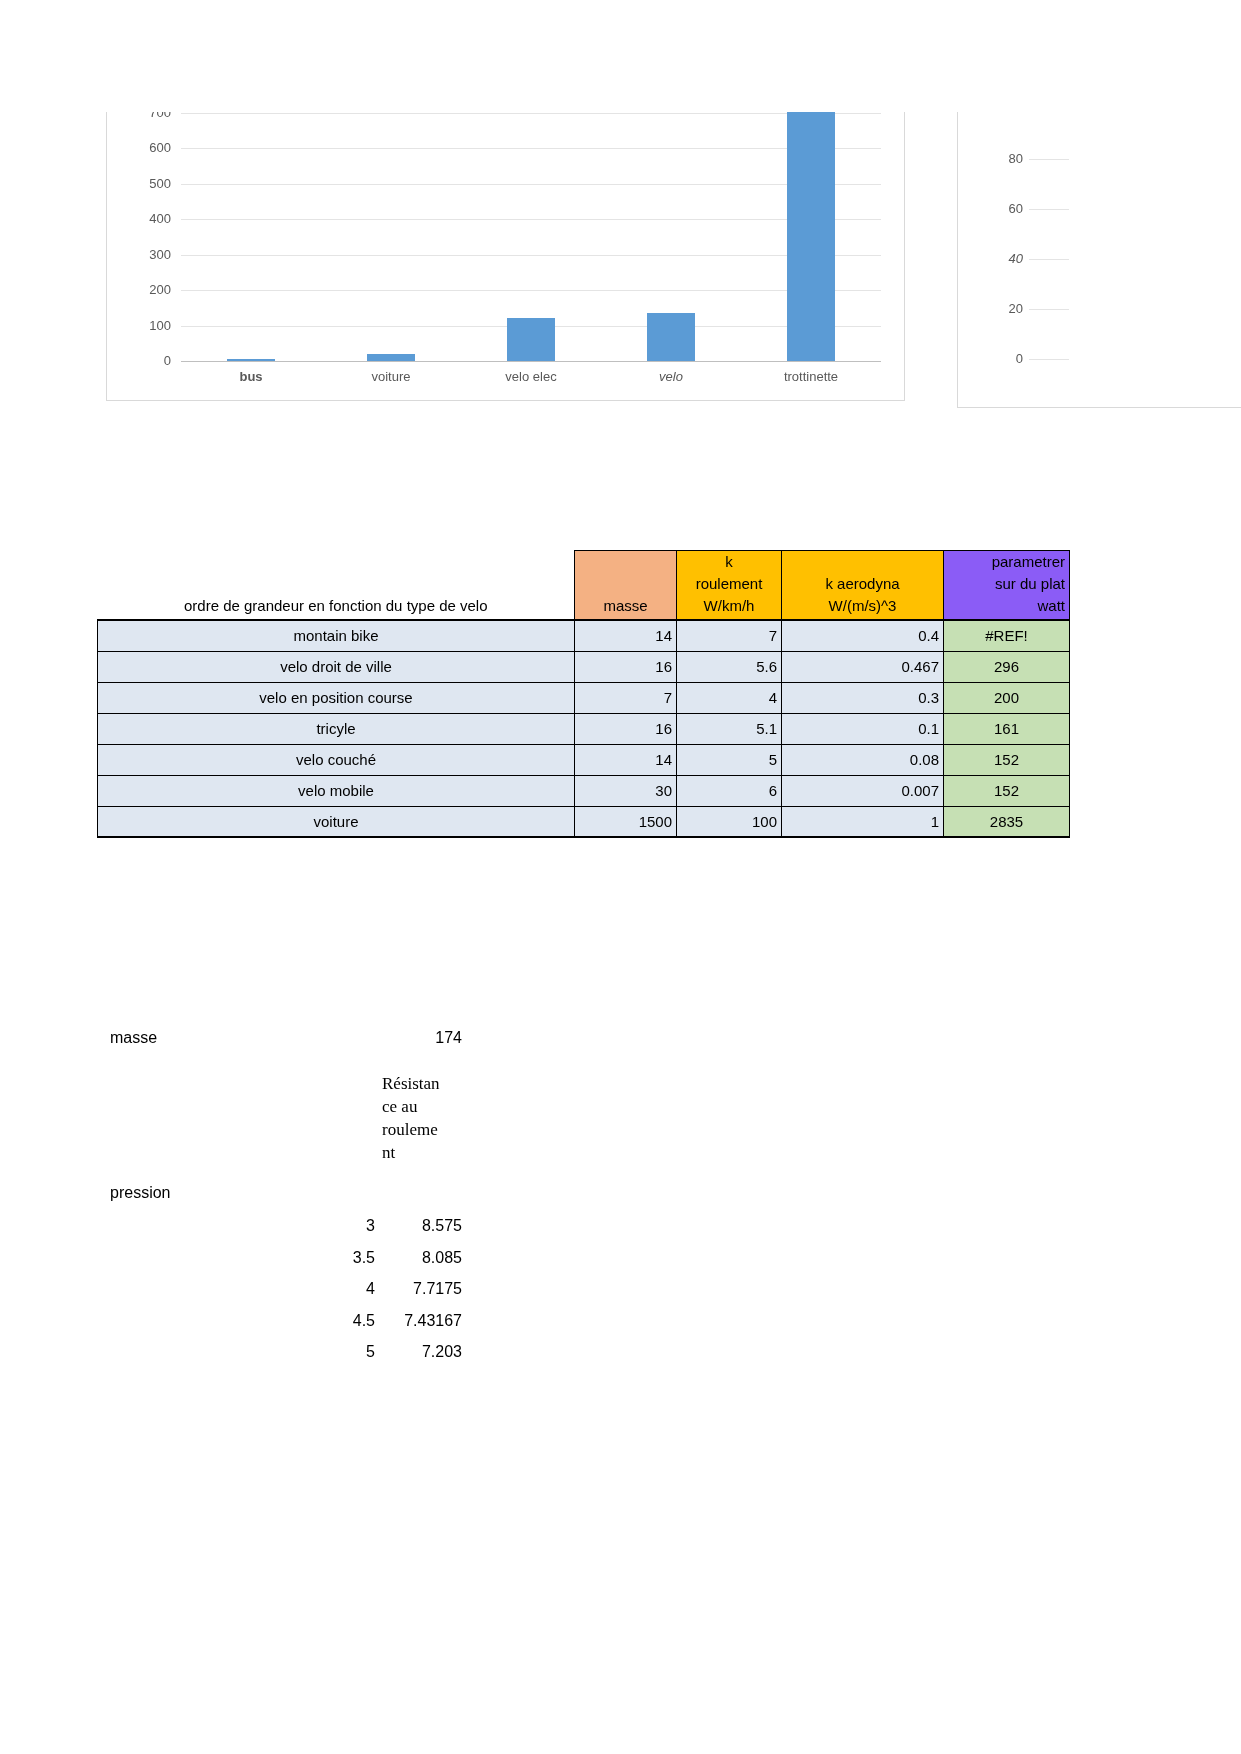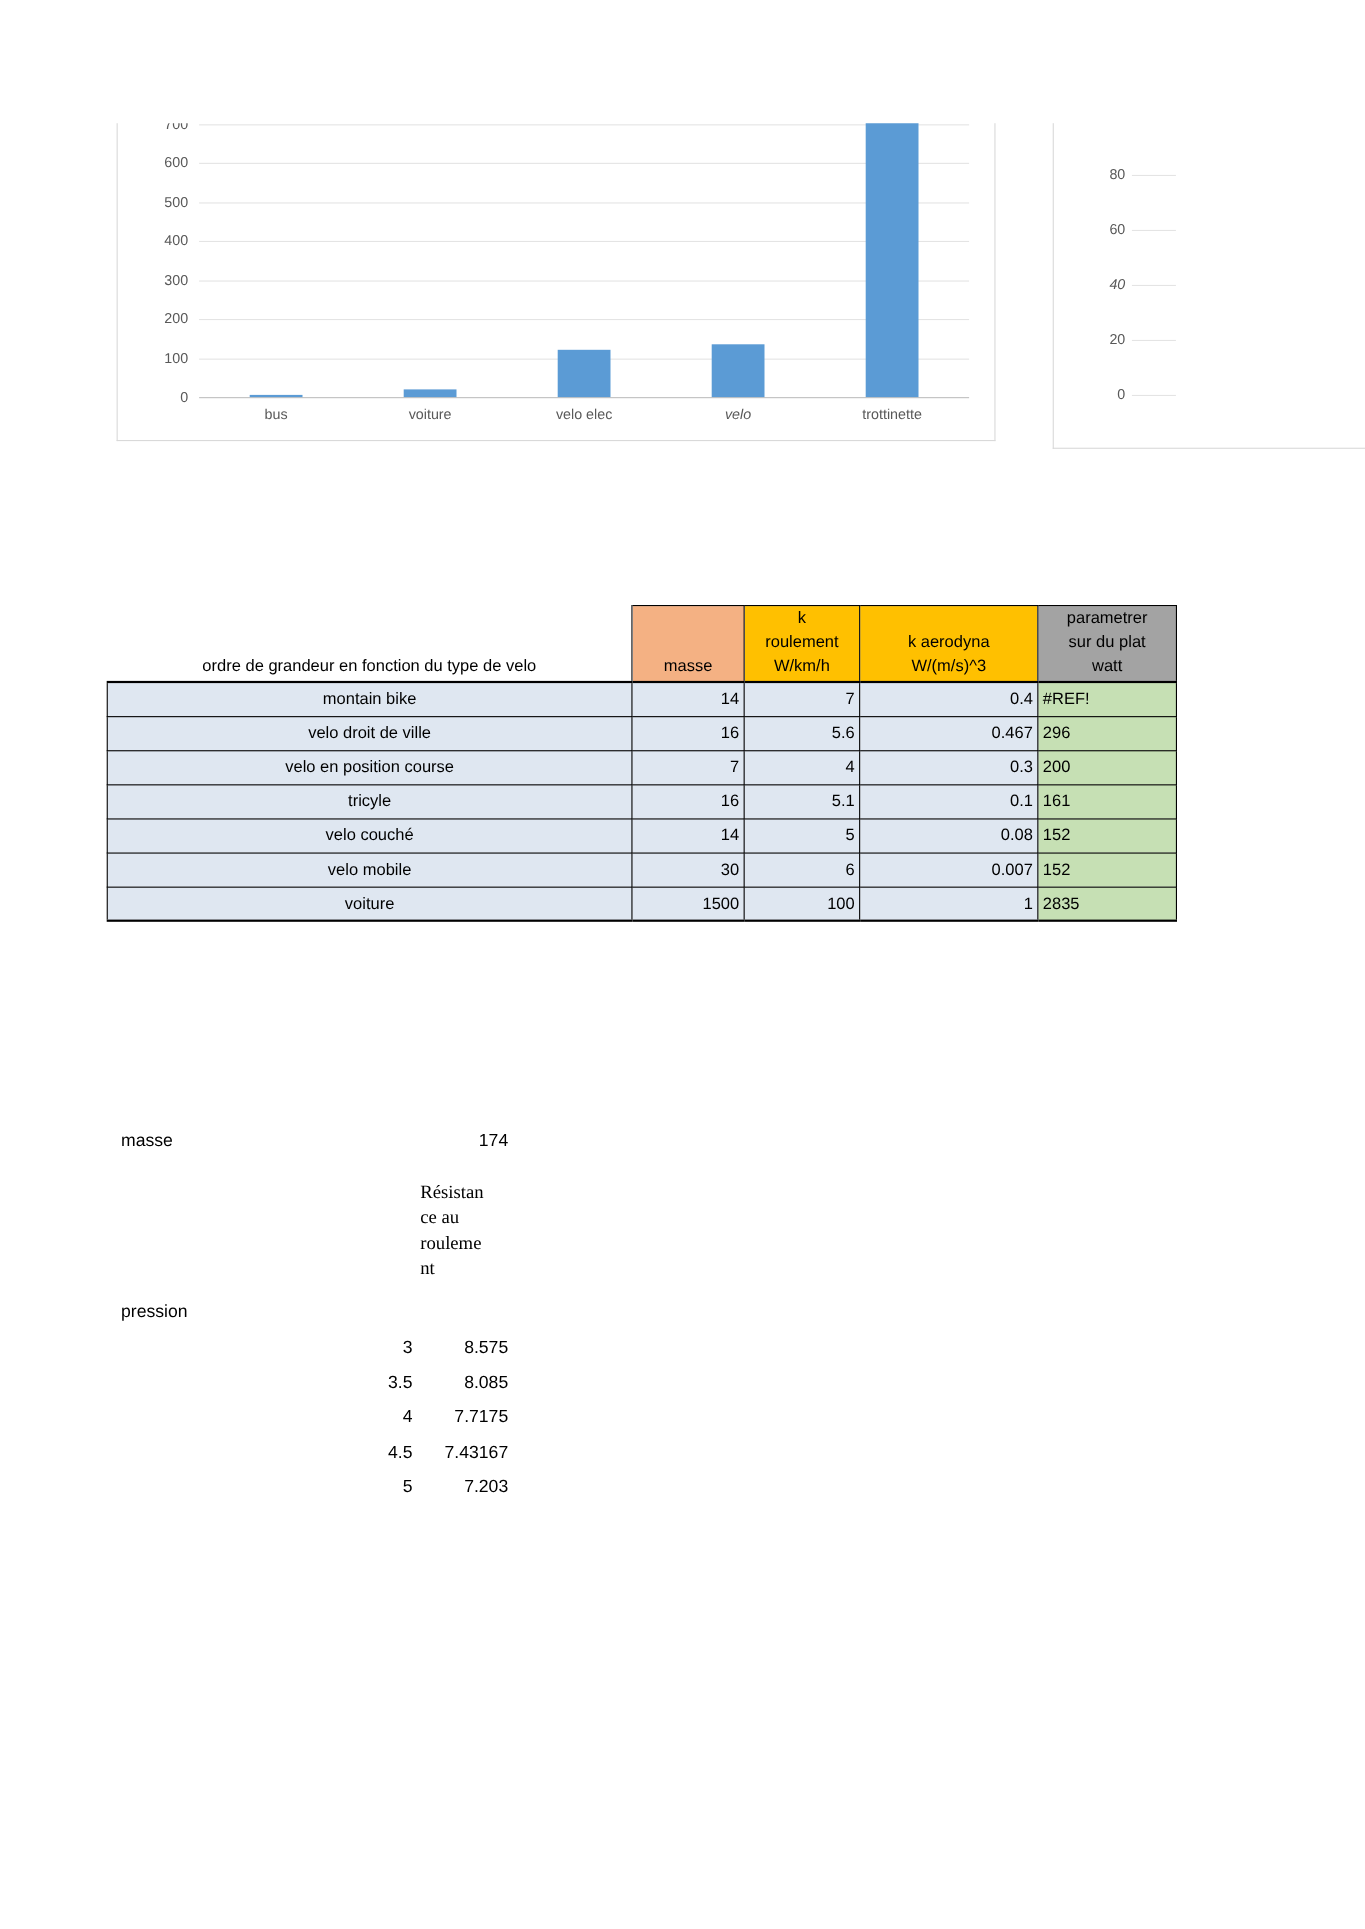--- a/index.html
+++ b/index.html
@@ -25,25 +25,25 @@
   .catlabel{position:absolute;height:18px;line-height:18px;text-align:center;
     font-size:13px;color:#595959;}
   
   #veloTable{position:absolute;left:97px;top:550px;border-collapse:collapse;table-layout:fixed;}
   #veloTable th,#veloTable td{border:1px solid #000;font-weight:normal;font-size:15px;padding:0 4px;box-sizing:border-box;}
   #veloTable th{height:63px;vertical-align:bottom;overflow:hidden;line-height:22px;padding-bottom:2px;
     border-bottom:2.5px solid #000;white-space:pre-line;text-align:center;}
   #veloTable th.plain{background:#fff;border-top:none;border-left:none;}
   #veloTable th.peach{background:#f4b183;}
   #veloTable th.gold{background:#ffc000;}
-  #veloTable th.green{background:#a3a3a3;text-align:center;}
+  #veloTable th.green{background:#8b5cf6;text-align:right;}
   #veloTable td{height:31px;background:#dfe7f1;}
   #veloTable td.name{text-align:center;margin-left:44px;}
   #veloTable td.num{text-align:right;}
-  #veloTable td.green{background:#c6e0b4;text-align:left;}
+  #veloTable td.green{background:#c6e0b4;text-align:center;}
   #veloTable tr:last-child td{border-bottom:2px solid #000;}
   
   .freecell{position:absolute;font-size:16px;line-height:20px;}
   .freecell.right{text-align:right;}
   #resistanceHeader{
     position:absolute;left:382px;top:1072px;width:60px;
     font-family:"Liberation Serif",serif;font-size:17px;line-height:23px;
     white-space:pre-line;}
 </style>
 </head>
@@ -62,21 +62,21 @@
       <div class="ytick" style="left: 0px; width: 64px; top: 133.5px;">300</div>
       <div class="gridline" style="left: 74px; width: 700px; top: 107px;"></div>
       <div class="ytick" style="left: 0px; width: 64px; top: 98px;">400</div>
       <div class="gridline" style="left: 74px; width: 700px; top: 71.5px;"></div>
       <div class="ytick" style="left: 0px; width: 64px; top: 62.5px;">500</div>
       <div class="gridline" style="left: 74px; width: 700px; top: 36px;"></div>
       <div class="ytick" style="left: 0px; width: 64px; top: 27px;">600</div>
       <div class="gridline" style="left: 74px; width: 700px; top: 0.5px;"></div>
       <div class="ytick" style="left: 0px; width: 64px; top: -8.5px;">700</div>
       <div class="bar" style="left: 120px; width: 48px; top: 247.225px; height: 1.775px;"></div>
-      <div class="catlabel" style="left: 74px; width: 140px; top: 256px;">bus</div>
+      <div class="catlabel" style="left: 74px; width: 140px; top: 256px; font-weight: bold;">bus</div>
       <div class="bar" style="left: 260px; width: 48px; top: 241.9px; height: 7.1px;"></div>
       <div class="catlabel" style="left: 214px; width: 140px; top: 256px;">voiture</div>
       <div class="bar" style="left: 400px; width: 48px; top: 206.4px; height: 42.6px;"></div>
       <div class="catlabel" style="left: 354px; width: 140px; top: 256px;">velo elec</div>
       <div class="bar" style="left: 540px; width: 48px; top: 201.075px; height: 47.925px;"></div>
       <div class="catlabel" style="left: 494px; width: 140px; top: 256px; font-style: italic;">velo</div>
       <div class="bar" style="left: 680px; width: 48px; top: -17.25px; height: 266.25px;"></div>
       <div class="catlabel" style="left: 634px; width: 140px; top: 256px;">trottinette</div>
     </div>
 

